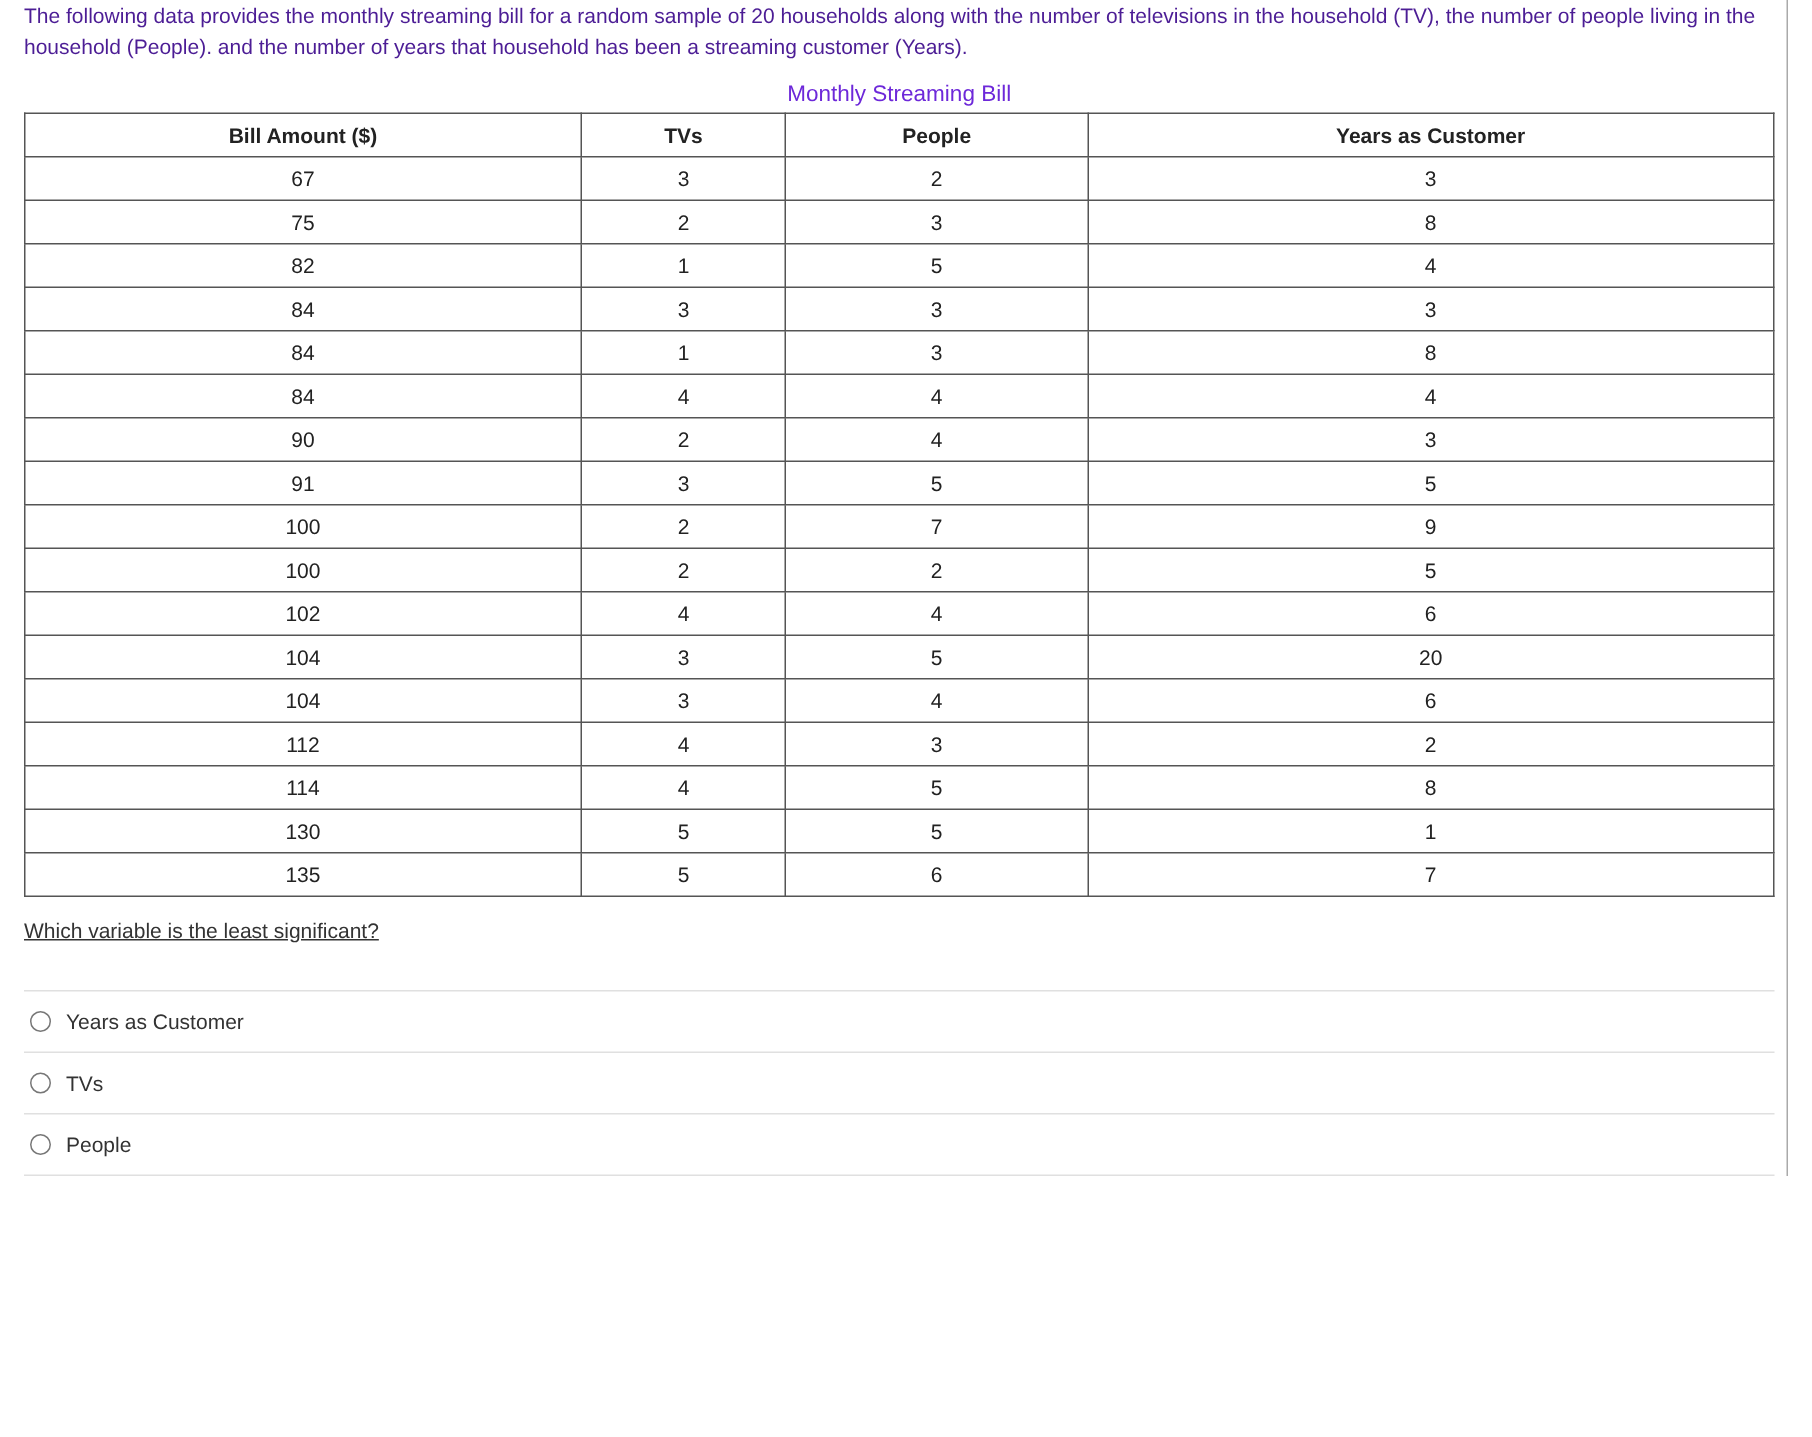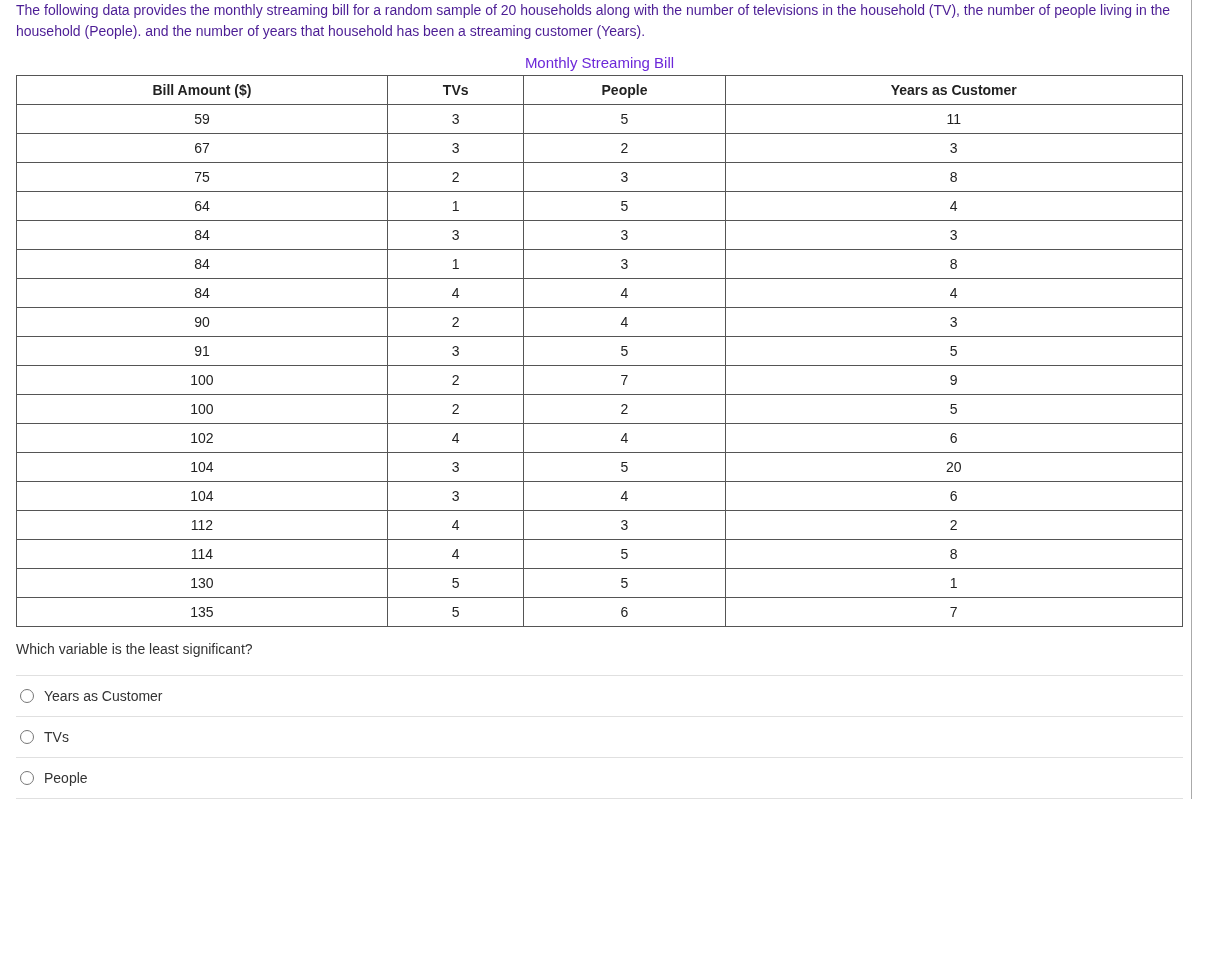--- a/index.html
+++ b/index.html
@@ -31,22 +31,23 @@
       border: 1px solid #555;
       padding: 6px 8px;
       text-align: center;
       font-size: 14px;
       font-weight: 400;
     }
     table.data th {
       font-weight: 600;
     }
     .question {
-      margin: 14px 0 18px 0;
+      margin: 14px 0 32px 0;
       color: #333;
+      text-decoration: underline;
     }
     .options {
       display: flex;
       flex-direction: column;
     }
     .option {
       display: flex;
       align-items: center;
       padding: 12px 4px;
       border-bottom: 1px solid #e0e0e0;
@@ -82,39 +83,33 @@
     <thead>
       <tr id="header-row">
           <th>Bill Amount ($)</th>
           <th>TVs</th>
           <th>People</th>
           <th>Years as Customer</th>
         </tr>
     </thead>
     <tbody id="data-body">
         <tr>
-          <td>59</td>
-          <td>3</td>
-          <td>5</td>
-          <td>11</td>
-        </tr>
-        <tr>
           <td>67</td>
           <td>3</td>
           <td>2</td>
           <td>3</td>
         </tr>
         <tr>
           <td>75</td>
           <td>2</td>
           <td>3</td>
           <td>8</td>
         </tr>
         <tr>
-          <td>64</td>
+          <td>82</td>
           <td>1</td>
           <td>5</td>
           <td>4</td>
         </tr>
         <tr>
           <td>84</td>
           <td>3</td>
           <td>3</td>
           <td>3</td>
         </tr>

